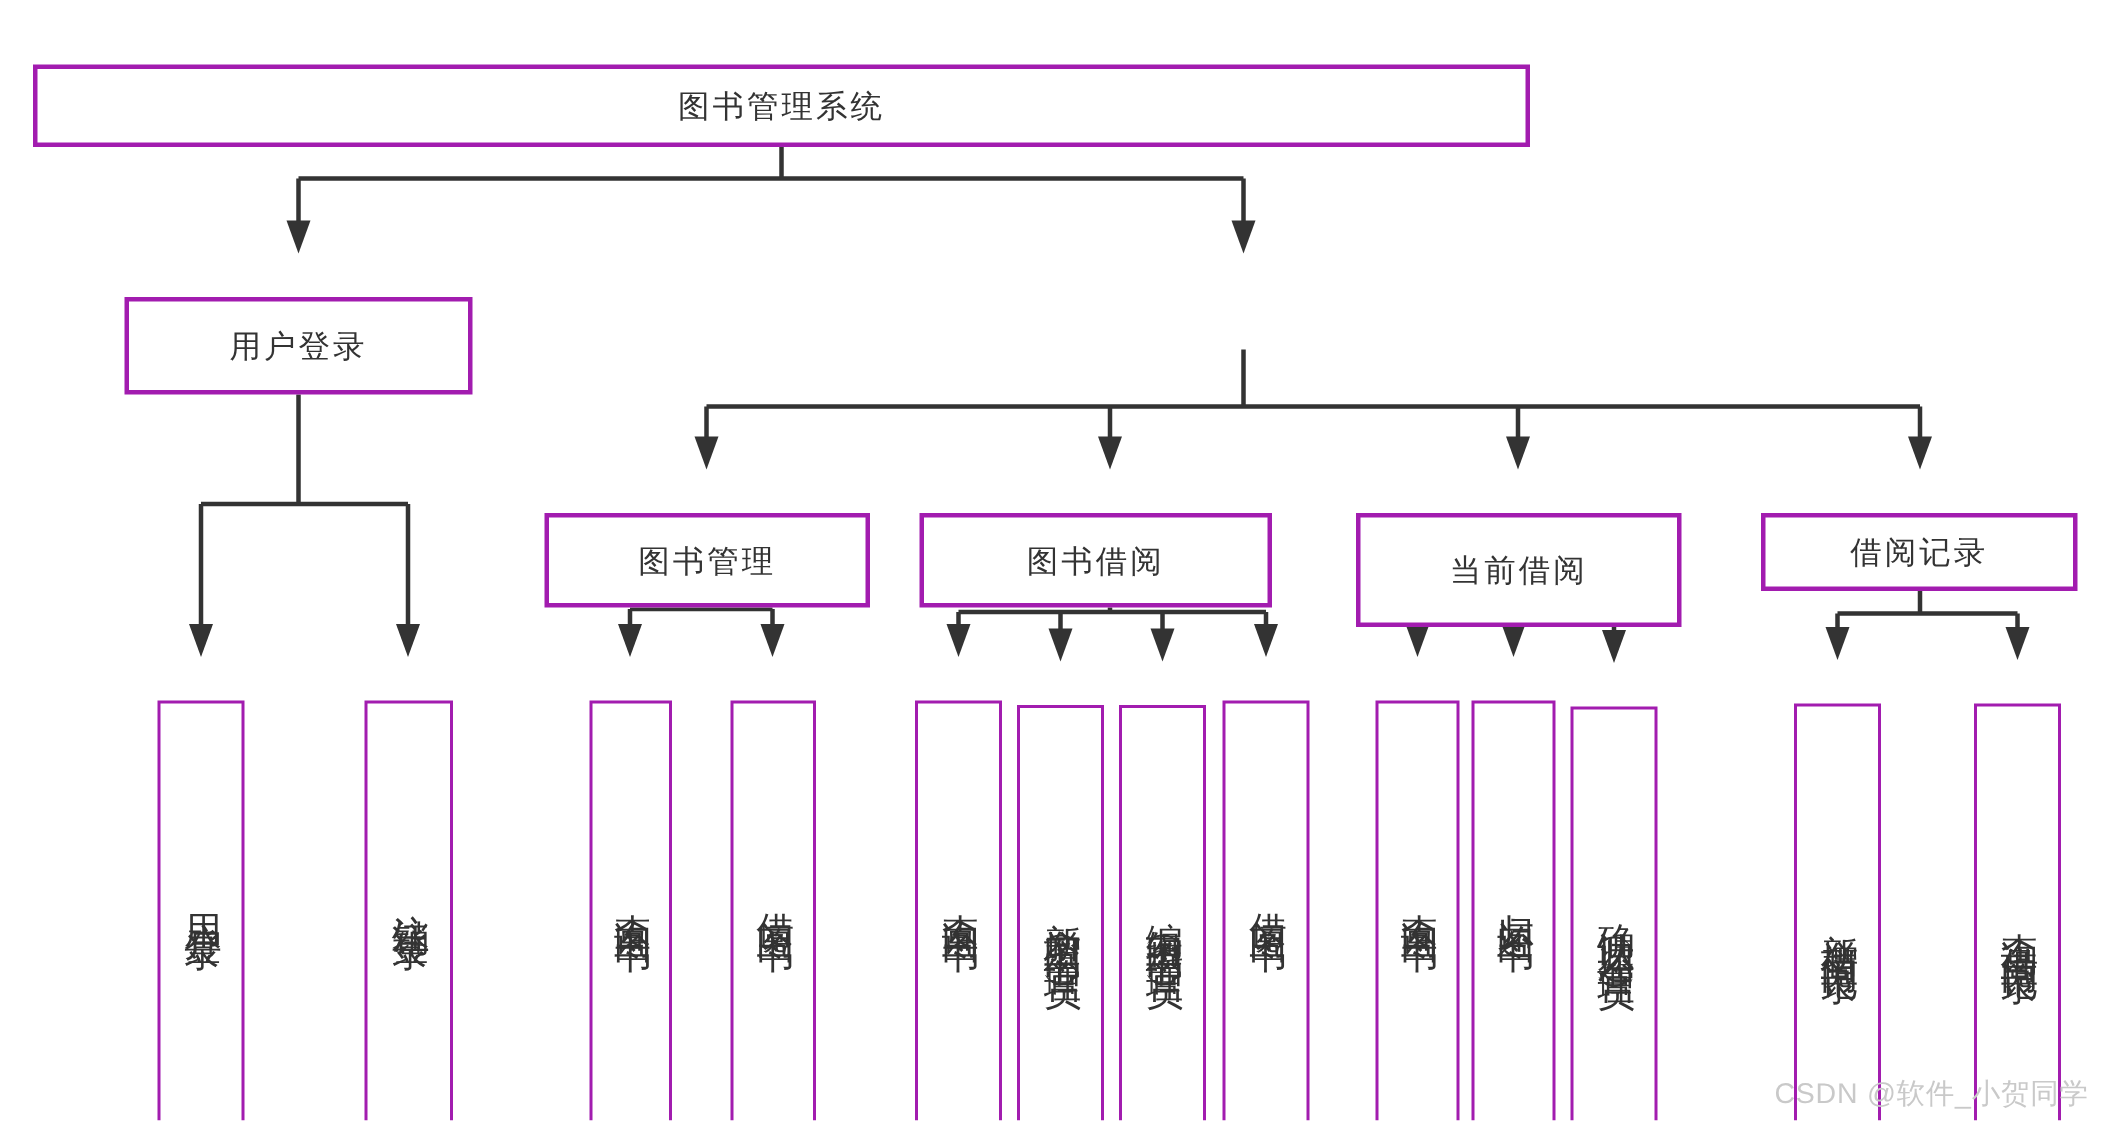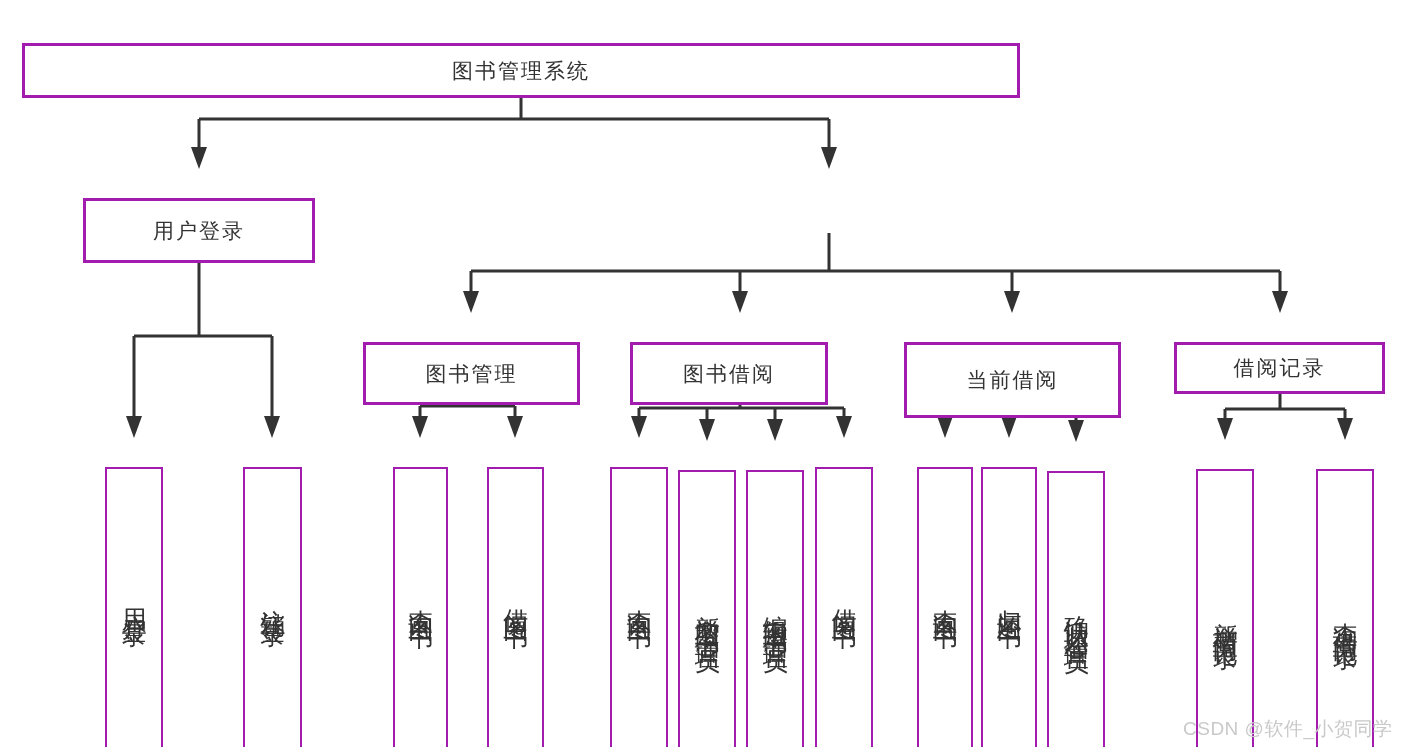--- a/index.html
+++ b/index.html
@@ -104,21 +104,21 @@
     <span class="h-label">图书管理系统</span>
   </div>
 
   <div class="node" style="left:83px;top:168px;width:232px;height:65px">
     <span class="h-label">用户登录</span>
   </div>
 
   <div class="node" style="left:363px;top:312px;width:217px;height:63px">
     <span class="h-label">图书管理</span>
   </div>
-  <div class="node" style="left:630px;top:312px;width:198px;height:63px">
+  <div class="node" style="left:613px;top:312px;width:235px;height:63px">
     <span class="h-label">图书借阅</span>
   </div>
   <div class="node" style="left:904px;top:312px;width:217px;height:76px">
     <span class="h-label">当前借阅</span>
   </div>
   <div class="node" style="left:1174px;top:312px;width:211px;height:52px">
     <span class="h-label">借阅记录</span>
   </div>
 
   <div class="node leaf" style="left:105px;top:437px;width:58px;height:298px;padding-bottom:34px">

